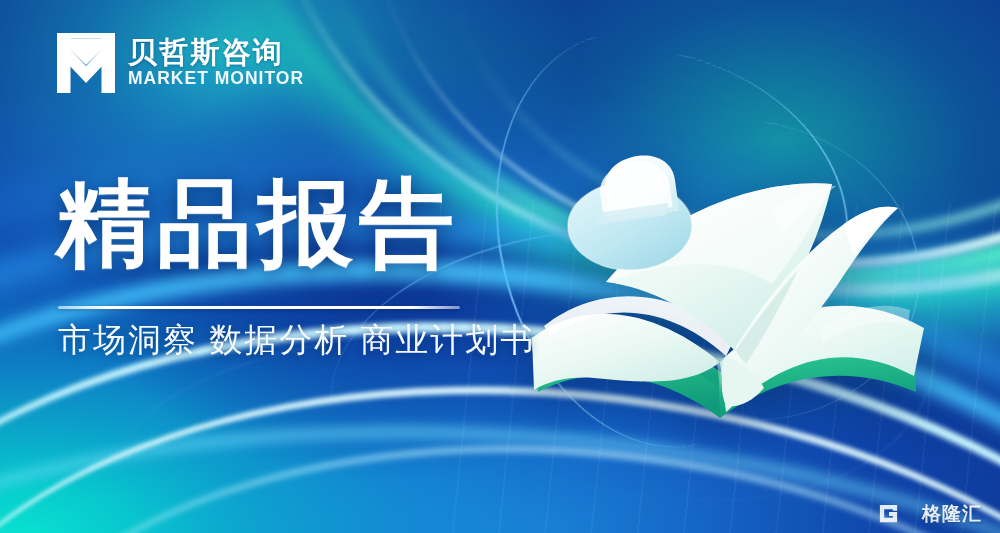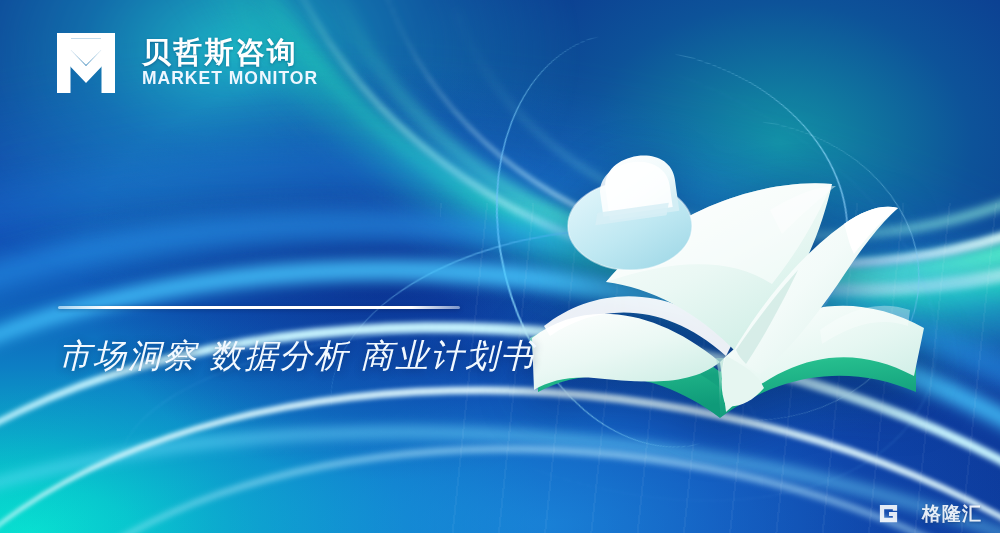--- a/index.html
+++ b/index.html
@@ -81,36 +81,36 @@
        transform:rotate(-3deg);filter:blur(.8px);}
   .th6{width:700px;height:420px;left:250px;top:60px;border-width:0 1.5px 0 0;border-right-color:rgba(120,200,255,.22);
        transform:rotate(20deg);filter:blur(1px);}
 
   
   .sheen{position:absolute;right:0;bottom:0;width:56%;height:62%;
     background:repeating-linear-gradient(96deg, rgba(255,255,255,.045) 0 2px, rgba(255,255,255,0) 2px 46px);
     mix-blend-mode:screen;pointer-events:none;}
 
   
-  .logo{position:absolute;left:57px;top:33px;display:flex;align-items:center;gap:27px;}
+  .logo{position:absolute;left:57px;top:33px;display:flex;align-items:center;gap:13px;}
   .logo-mark{width:58px;height:60px;flex:0 0 auto;}
   .logo-text{display:flex;flex-direction:column;justify-content:center;gap:3px;}
   .logo-cn{color:#ffffff;font-size:29px;font-weight:700;letter-spacing:2.2px;line-height:1;
     text-shadow:0 1px 3px rgba(0,30,80,.35);}
   .logo-en{color:#eef7ff;font-size:17.5px;font-weight:700;letter-spacing:1.0px;line-height:1;}
 
   
   .headline{position:absolute;left:56px;top:176px;}
   .title-cn{color:#ffffff;font-size:95px;font-weight:700;letter-spacing:6px;line-height:1;
     text-shadow:0 5px 16px rgba(2,22,70,.45), 0 1px 0 rgba(255,255,255,.25);}
   .rule{position:absolute;left:58px;top:306px;width:402px;height:2.5px;
     background:linear-gradient(90deg, rgba(255,255,255,.55), #ffffff 12%, #ffffff 88%, rgba(255,255,255,.45));
     border-radius:2px;box-shadow:0 1px 4px rgba(0,20,70,.35);}
-  .subtitle{position:absolute;left:58px;top:334px;color:#f2f9ff;font-size:33px;font-weight:400;
-    letter-spacing:2px;line-height:1.35;text-shadow:0 2px 8px rgba(2,22,70,.45);white-space:nowrap;font-style:italic;}
+  .subtitle{position:absolute;left:58px;top:318px;color:#f2f9ff;font-size:33px;font-weight:400;
+    letter-spacing:2px;line-height:1.35;text-shadow:0 2px 8px rgba(2,22,70,.45);white-space:nowrap;}
 
   
   .book{position:absolute;left:520px;top:150px;width:420px;height:290px;}
   .book svg{width:100%;height:100%;display:block;filter:drop-shadow(0 16px 26px rgba(3,26,80,.42));}
 
   
   .watermark{position:absolute;right:18px;bottom:8px;display:flex;align-items:center;gap:22px;opacity:.88;}
   .wm-mark{width:23px;height:23px;flex:0 0 auto;}
   .wm-text{color:#ffffff;font-size:19px;font-weight:700;letter-spacing:1px;line-height:1;
     text-shadow:0 1px 3px rgba(0,25,70,.5);}
@@ -258,20 +258,23 @@
         <path d="M13.5 17 L13.5 5.5 H44.5 V17 L29 32 Z" fill="#ffffff"></path>
         <rect x="17" y="44" width="24" height="16" fill="#0f49ae" opacity="0"></rect>
       </svg>
     </div>
     <div class="logo-text">
       <div class="logo-cn">贝哲斯咨询</div>
       <div class="logo-en">MARKET MONITOR</div>
     </div>
   </div>
 
+  <div class="headline">
+    <div class="title-cn">精品报告</div>
+  </div>
   <div class="rule"></div>
   <div class="subtitle">市场洞察 数据分析 商业计划书</div>
 
   <div class="watermark">
     <div class="wm-mark">
       <svg viewBox="0 0 24 24" xmlns="http://www.w3.org/2000/svg" aria-hidden="true">
         <path d="M2 2 H22 V22 H2 Z" fill="none"></path>
         <path d="M3 3 H21 V9 H16.5 V7.5 H7.5 V16.5 H16.5 V14.5 H12.5 V10.5 H21 V21 H3 Z" fill="#ffffff"></path>
       </svg>
     </div>

